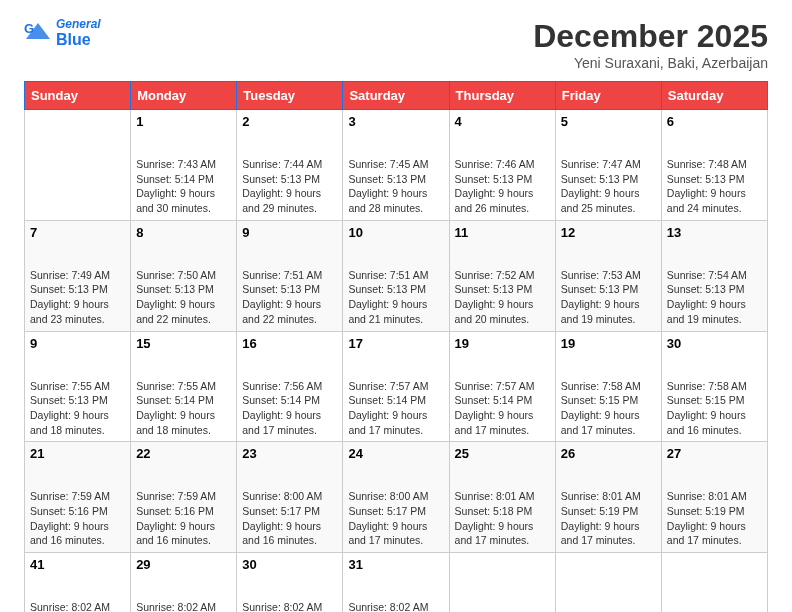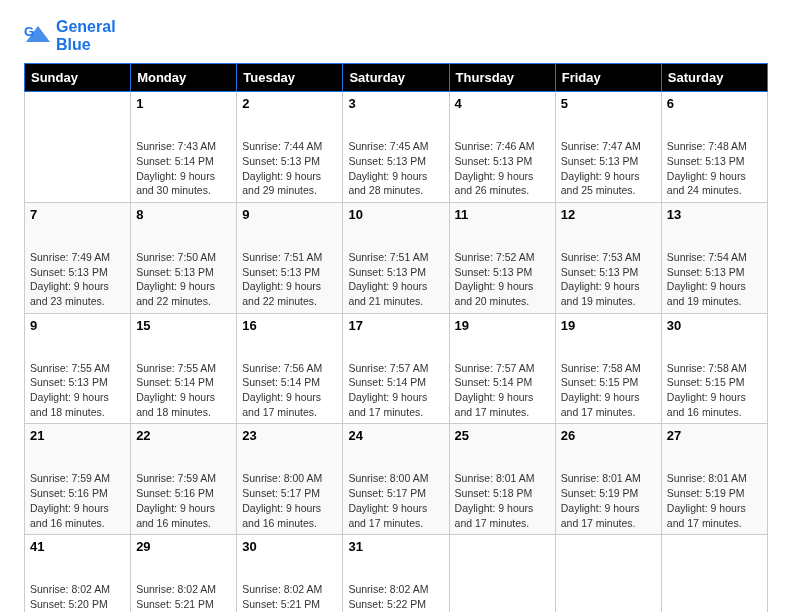--- a/index.html
+++ b/index.html
@@ -40,21 +40,21 @@
     .location {
       font-size: 14px;
       color: #555;
     }
     table {
       width: 100%;
       border-collapse: collapse;
       font-size: 11px;
     }
     thead tr {
-      background: #000000;
+      background: #ef4444;
       color: #fff;
     }
     thead th {
       padding: 6px 6px;
       font-size: 13px;
       font-weight: bold;
       text-align: left;
       border: 1px solid #1a73e8;
     }
     tbody tr {
@@ -92,23 +92,27 @@
 <body>
 
 <div class="page">
   <div class="header-area">
     <div class="logo">
       <svg class="logo-icon" viewBox="0 0 28 28">
         <text x="0" y="14" font-size="13" font-weight="bold" fill="#1a73e8">G</text>
         <polygon points="14,4 26,20 2,20" fill="#1a73e8" opacity="0.8"></polygon>
       </svg>
       <div>
-        <div style="font-size:16px;font-weight:bold;color:#1a73e8;line-height:1.1;">General</div>
+        <div style="font-size:12px;font-weight:bold;color:#1a73e8;line-height:1.1;font-style:italic;">General</div>
         <div style="font-size:16px;font-weight:bold;color:#1a73e8;line-height:1.1;">Blue</div>
       </div>
+    </div>
+    <div class="title-area">
+      <div class="month-title">December 2025</div>
+      <div class="location">Yeni Suraxani, Baki, Azerbaijan</div>
     </div>
   </div>
 
   <table>
     <thead>
       <tr>
       <th>Sunday</th>
           <th>Monday</th>
           <th>Tuesday</th>
           <th>Saturday</th>

